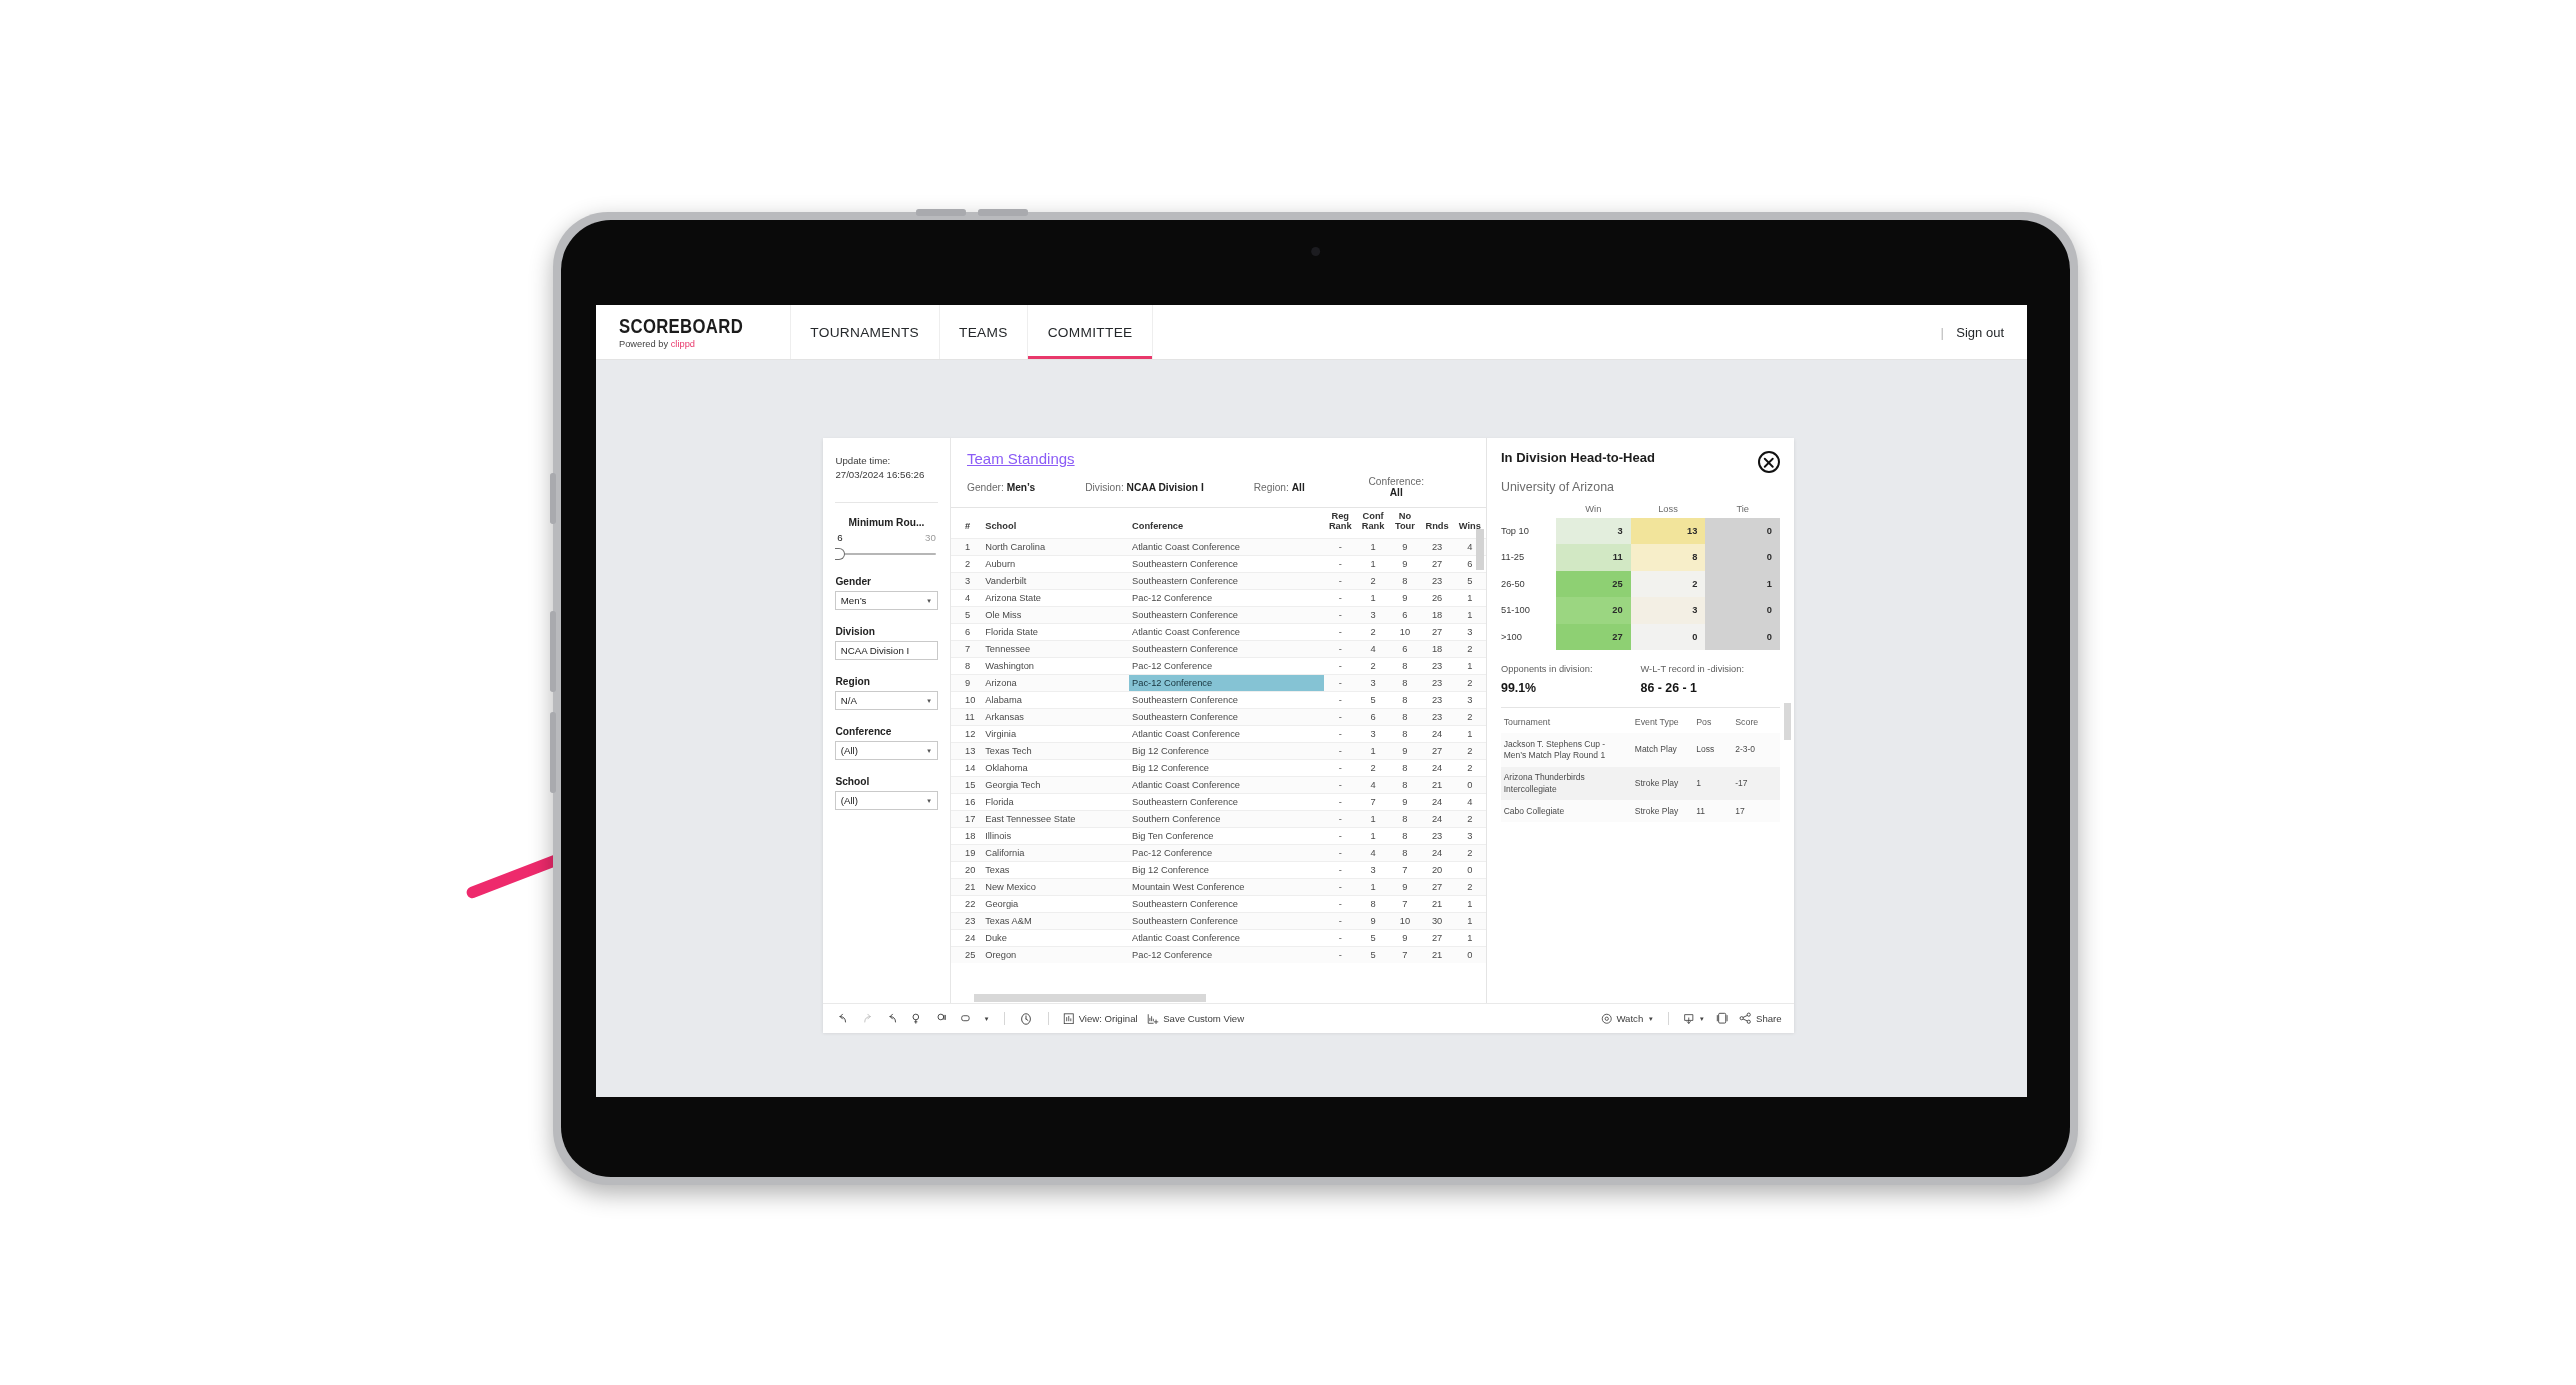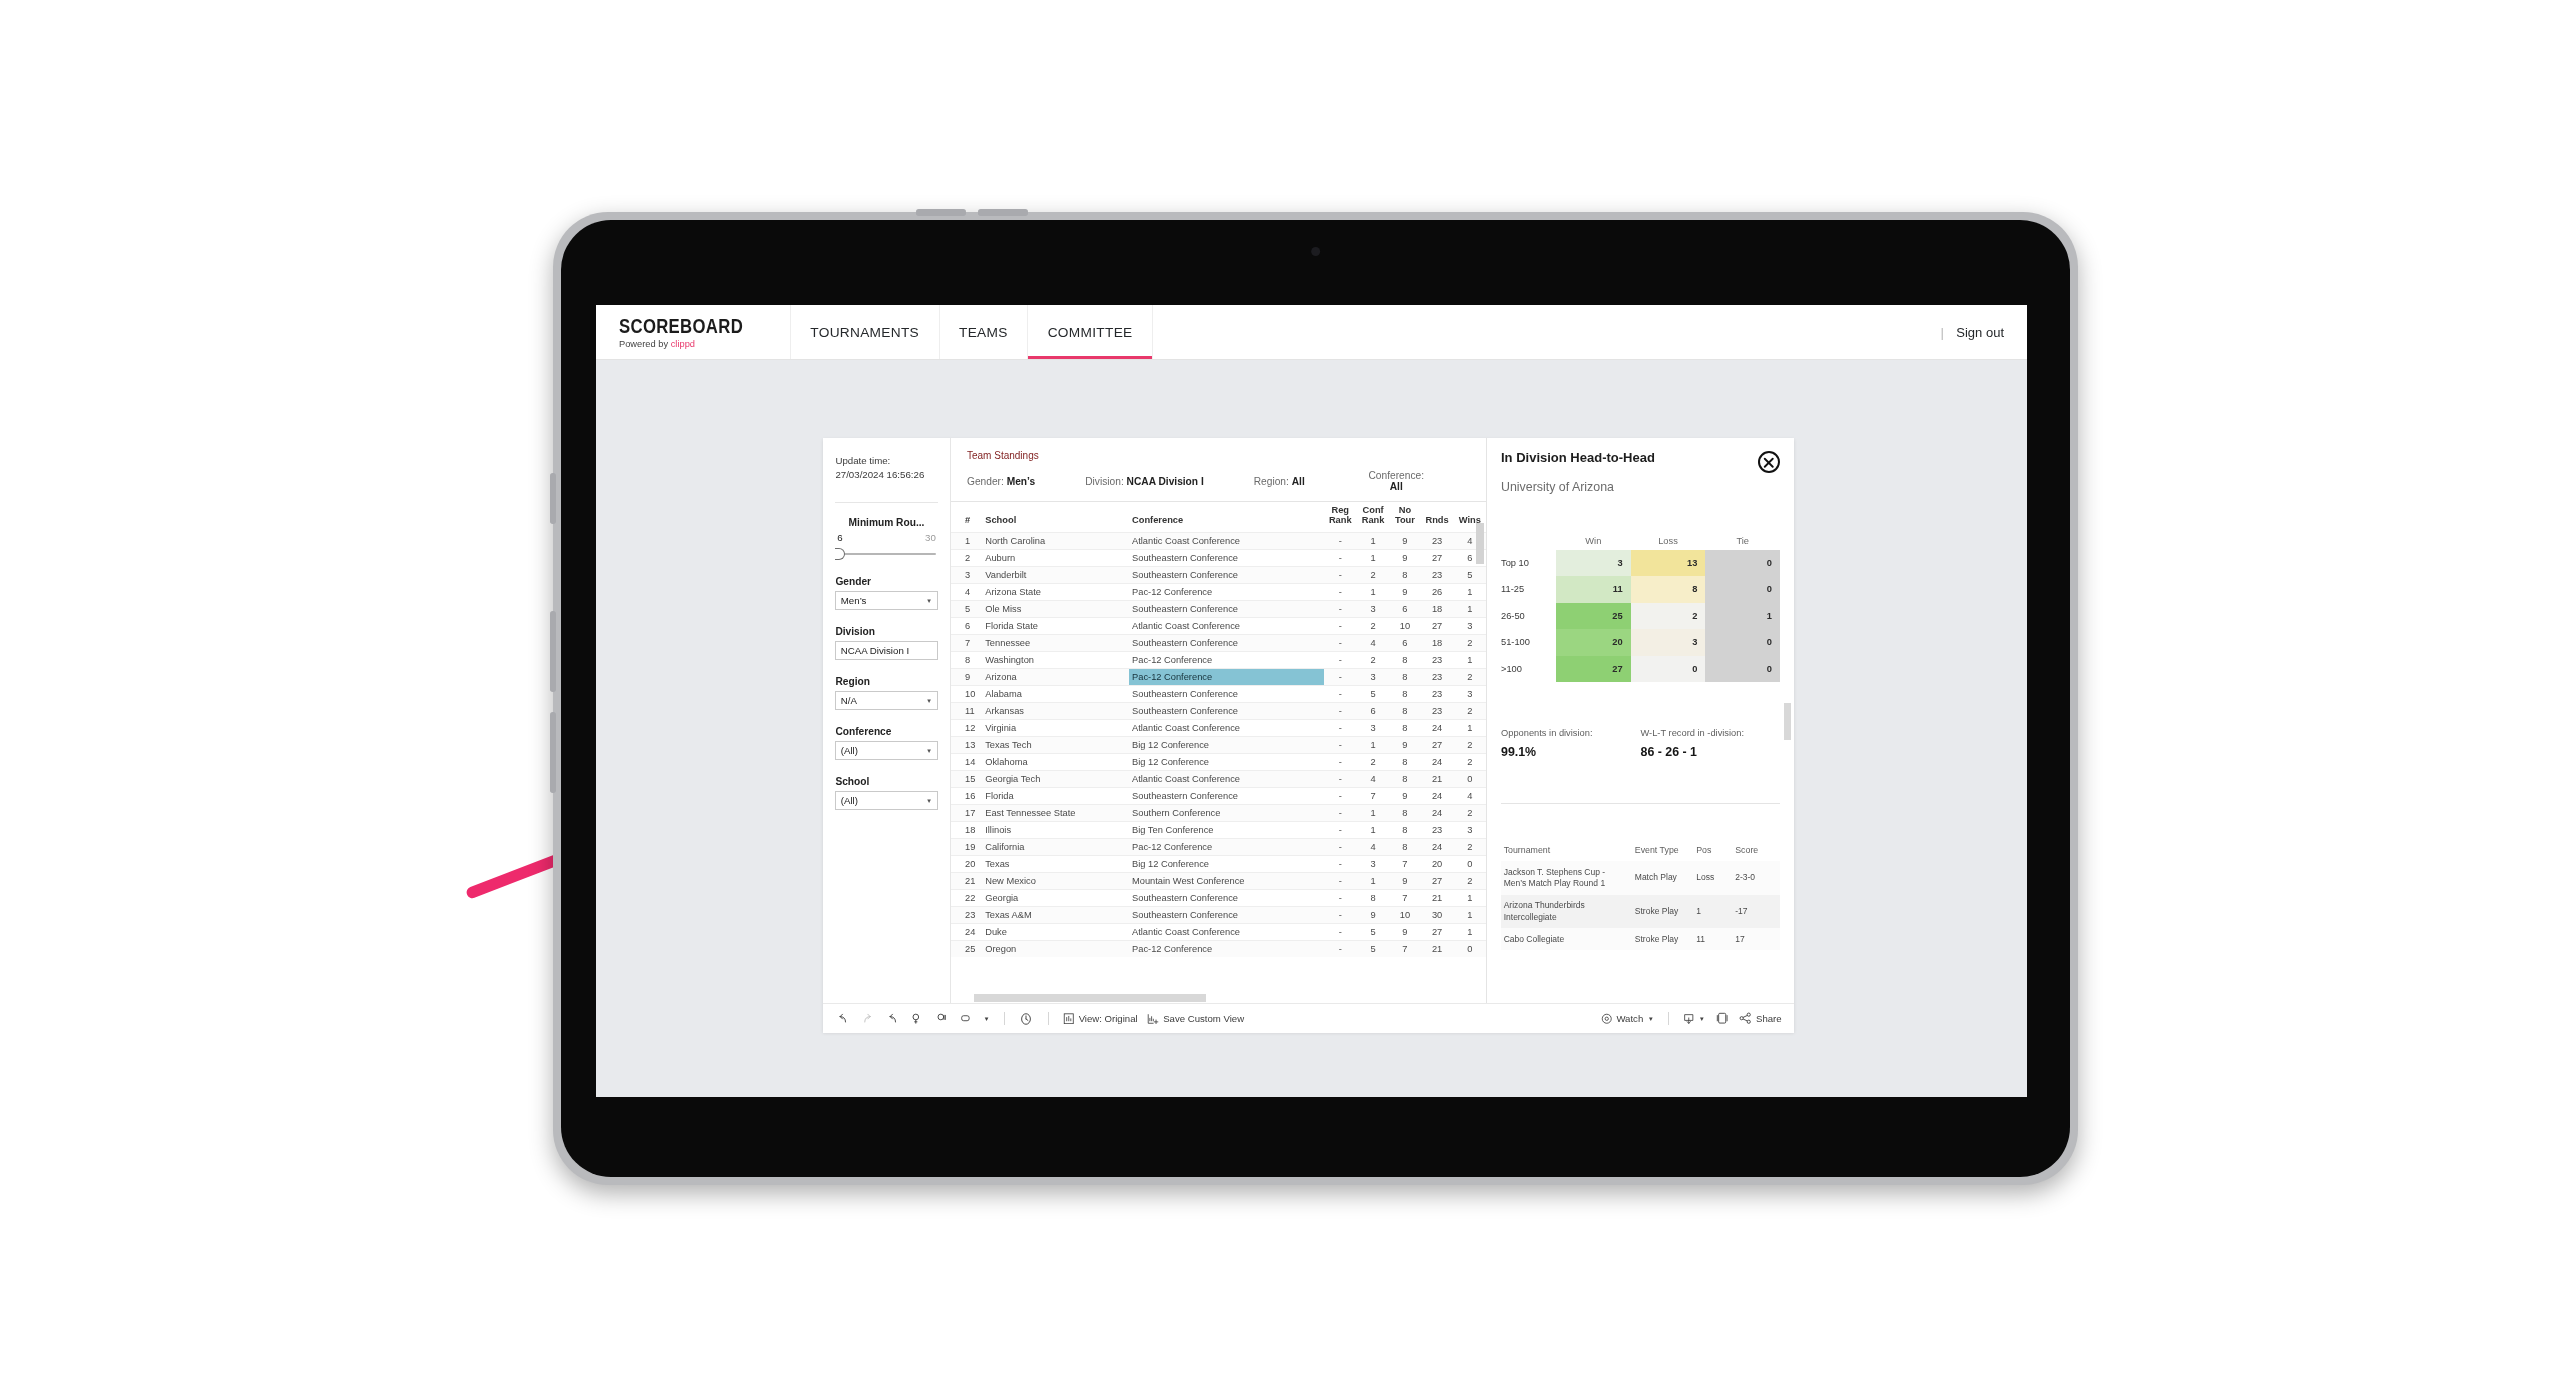--- a/index.html
+++ b/index.html
@@ -141,21 +141,21 @@
     height: 18.6px; border: 0.9px solid #c9c9c9; background: #fff;
     display: flex; align-items: center; justify-content: space-between;
     padding: 0 4.4px; font-size: 9.7px; color: #222; cursor: pointer;
   }
   .f-select .caret { font-size: 6.2px; color: #555; }
   .f-select.noarrow { overflow: hidden; white-space: nowrap; }
 
   
   .standings { flex: 1; display: flex; flex-direction: column; overflow: hidden; position: relative; }
   .st-head { padding: 12.4px 0 0 16px; }
-  .st-title { font-size: 10px; color: #7f1d1d; font-weight: normal; }
+  .st-title { font-size: 15px; color: #8b5cf6; font-weight: normal; text-decoration: underline; }
   .st-meta { display: flex; align-items: center; font-size: 10.2px; color: #6a6a6a; margin-top: 8.8px; padding-bottom: 8.8px; }
   .st-meta b { color: #222; font-weight: bold; }
   .st-meta .m1 { width: 115px; }
   .st-meta .m2 { width: 186px; margin-left: 19px; }
   .st-meta .m3 { width: 133px; margin-left: 8px; }
   .st-meta .m4 { flex: 1; text-align: center; padding-right: 62px; }
   .st-divider { height: 0.9px; background: #e4e4e4; }
 
   .st-scroll { flex: 1; overflow: hidden; position: relative; }
   table.standings-table { width: 100%; border-collapse: collapse; font-size: 9.3px; }
@@ -184,21 +184,20 @@
   .hscroll-wrap { height: 10.6px; padding: 1.8px 7px 0 23px; background: #fff; }
   .hscroll { height: 8px; width: 46%; background: #d8d8d8; }
 
   
   .h2h {
     width: 308px; background: #ffffff;
     border-left: 0.9px solid #e4e4e4;
     display: flex; flex-direction: column;
     padding: 12.4px 14px 0 14px;
     position: relative;
-    gap: 32px;
   }
   .h2h-head { display: flex; align-items: flex-start; justify-content: space-between; }
   .h2h-title { font-size: 13px; font-weight: bold; color: #1d1d1d; }
   .h2h-sub { font-size: 12.4px; color: #6c6c6c; margin-top: 15px; }
   .close-btn {
     width: 22px; height: 22px; border-radius: 50%;
     border: 2px solid #111; display: flex; align-items: center; justify-content: center;
     cursor: pointer; flex: none; margin-top: 0.9px;
   }
   .close-btn svg { display: block; }

